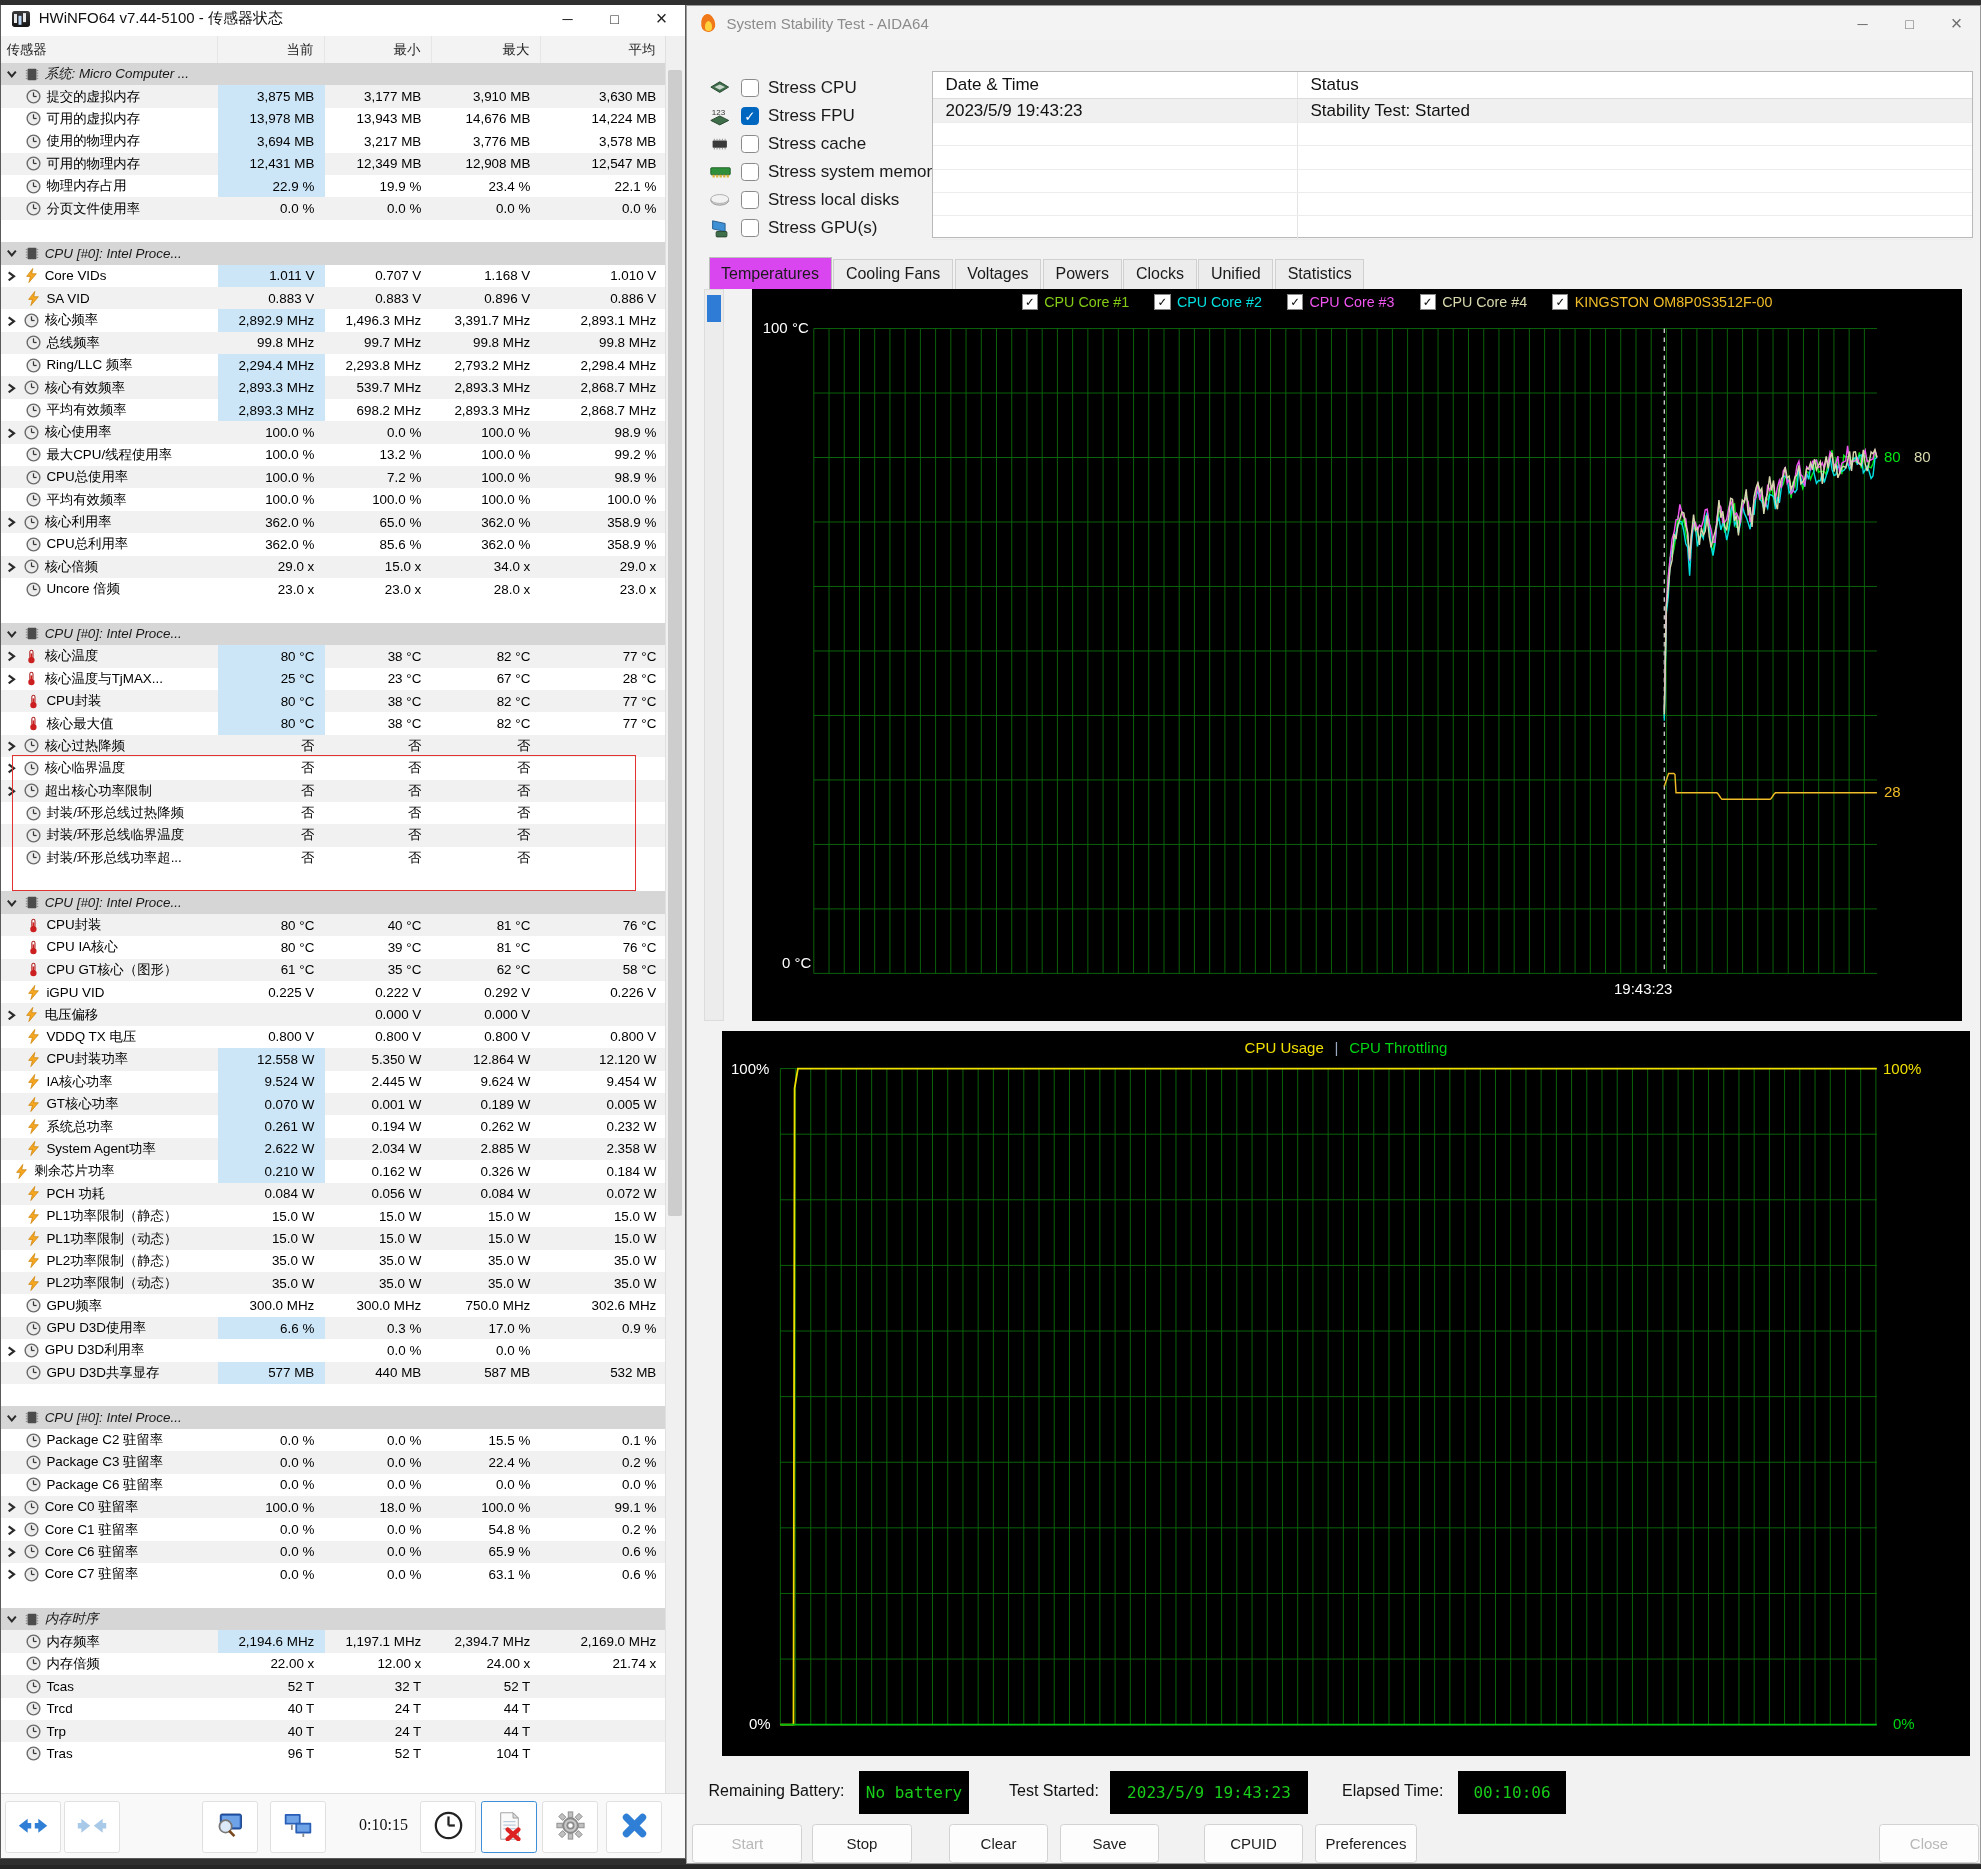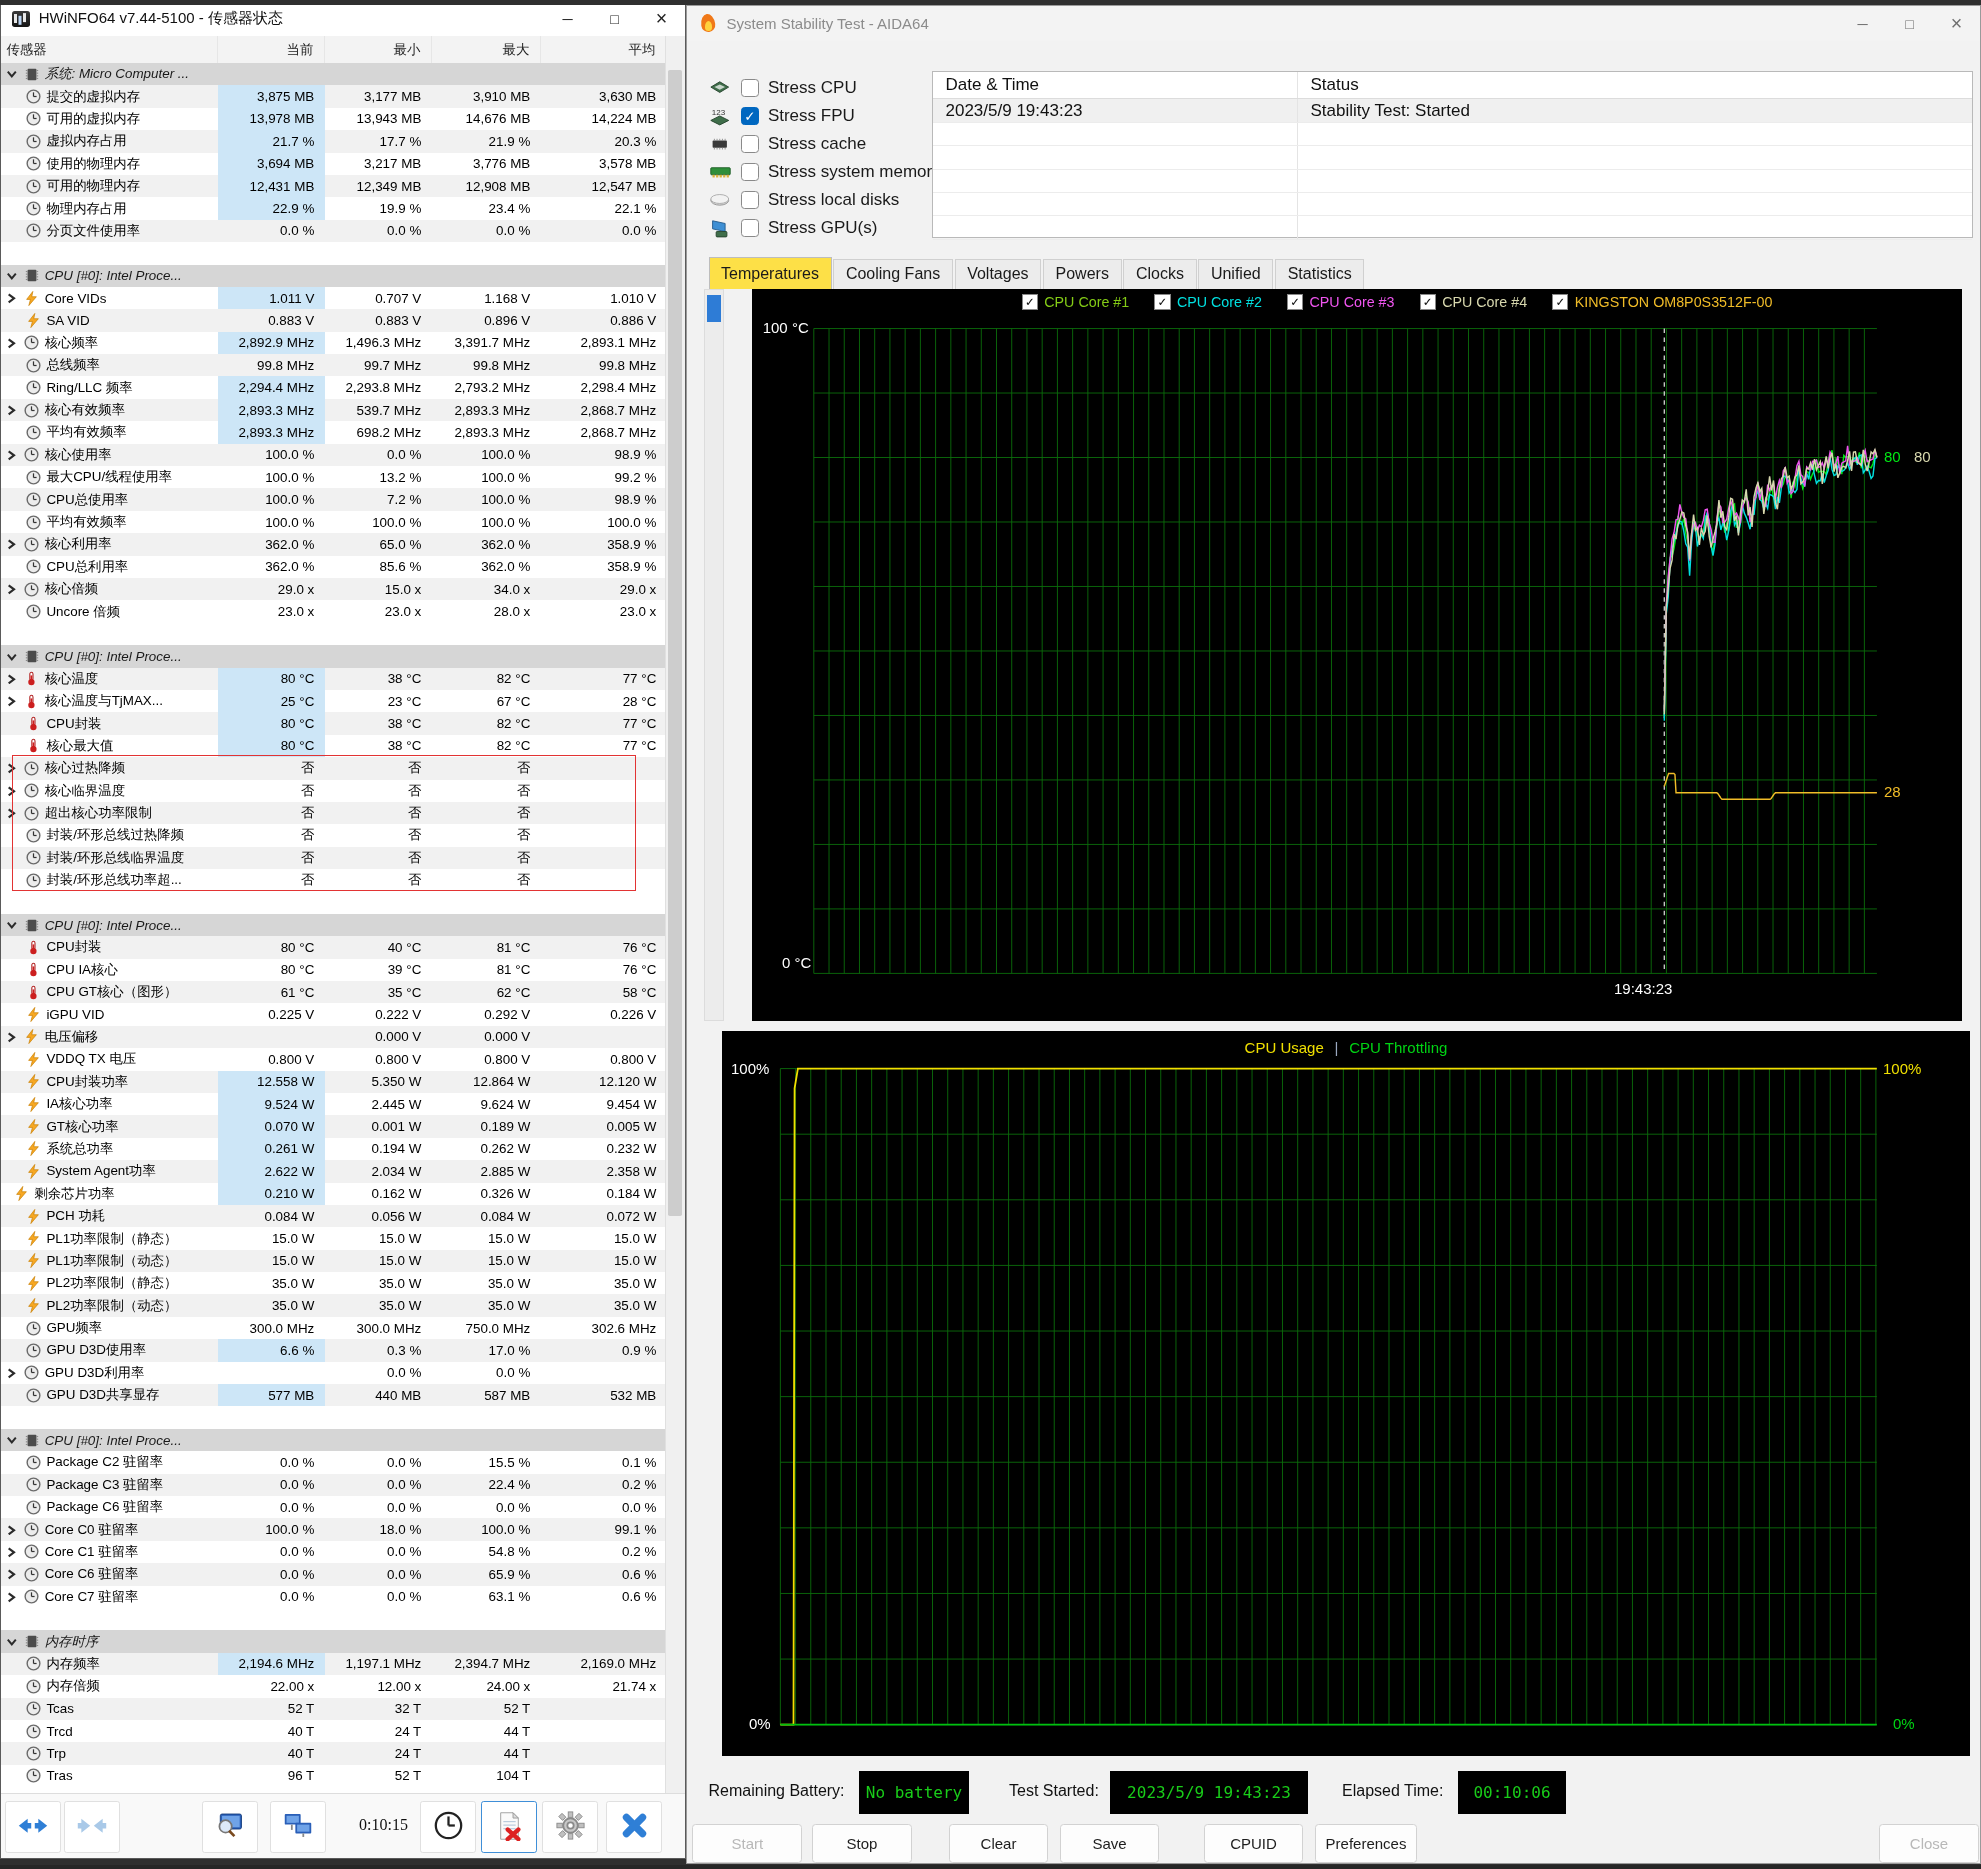--- a/index.html
+++ b/index.html
@@ -49,21 +49,21 @@
   .cb.on{background:#0067c0;border-color:#0067c0;}
   .strow .slabel{font-size:17px;color:#1a1a1a;}
   #log-table{position:absolute;left:245px;top:65px;width:1041px;height:167px;background:#fff;border:0.9px solid #b9b9b9;box-sizing:border-box;}
   .lt-row{display:grid;grid-template-columns:365px 1fr;height:22.4px;border-bottom:0.9px solid #ececec;align-items:center;font-size:17px;color:#111;}
   .lt-row.hdr{height:26px;border-bottom:0.9px solid #dcdcdc;}
   .lt-row .c1{padding-left:12.5px;border-right:0.9px solid #e4e4e4;height:100%;display:flex;align-items:center;}
   .lt-row .c2{padding-left:12.5px;height:100%;display:flex;align-items:center;}
   .lt-row.data0{background:#f0f0f0;}
   #tabs{position:absolute;left:21.5px;top:253px;height:30px;display:flex;align-items:flex-end;}
   .tab{font-size:16px;color:#1a1a1a;padding:5.4px 11.6px 6.3px;border:0.9px solid #d0d0d0;border-bottom:none;background:#ececec;margin-right:1.8px;}
-  .tab.active{background:#fde047;padding-top:7.2px;border-color:#bdbdbd;position:relative;z-index:2;}
+  .tab.active{background:#d946ef;padding-top:7.2px;border-color:#bdbdbd;position:relative;z-index:2;}
   .chart-scroll{position:absolute;left:17px;top:283px;width:19.7px;height:732px;background:#ececec;border:0.9px solid #dcdcdc;box-sizing:border-box;}
   .chart-thumb{position:absolute;left:1.8px;top:4.5px;width:14.3px;height:27px;background:#2e7cd6;}
   #chart1{position:absolute;left:65px;top:283px;width:1210px;height:732px;background:#000;}
   #chart2{position:absolute;left:35px;top:1025px;width:1240px;height:725px;background:#000;padding-left:8px;}
   .legend{position:absolute;left:107px;right:27px;top:4.5px;display:flex;justify-content:center;gap:25px;z-index:3;}
   .litem{display:flex;align-items:center;font-size:14.3px;white-space:nowrap;}
   .lbox{width:14.3px;height:14.3px;background:#fff;border:0.9px solid #888;margin-right:6.3px;display:flex;align-items:center;justify-content:center;color:#111;font-size:11.6px;}
   .axlabel{position:absolute;font-size:15px;z-index:3;}
   .c2title{position:absolute;top:7.2px;left:0;width:100%;text-align:center;font-size:15px;z-index:3;}
   .c2title span{margin:0 5.4px;}
@@ -142,34 +142,20 @@
               <circle cx="8.5" cy="8.5" r="7.2" fill="#ececec" stroke="#6a6a6a" stroke-width="1.6"></circle>
               <line x1="8.5" y1="8.5" x2="8.5" y2="3.8" stroke="#333" stroke-width="1.4"></line>
               <line x1="8.5" y1="8.5" x2="12" y2="8.5" stroke="#333" stroke-width="1.4"></line>
             </svg></span>
           <span class="sp">可用的虚拟内存</span>
         </div>
         <div class="tcell hl">13,978 MB</div>
         <div class="tcell">13,943 MB</div>
         <div class="tcell">14,676 MB</div>
         <div class="tcell">14,224 MB</div>
-      </div>
-      <div class="trow alt">
-        <div class="tname" style="padding-left: 25px;">
-          <span class="micon"><svg width="15" height="15" viewBox="0 0 17 17">
-              <circle cx="8.5" cy="8.5" r="7.2" fill="#ececec" stroke="#6a6a6a" stroke-width="1.6"></circle>
-              <line x1="8.5" y1="8.5" x2="8.5" y2="3.8" stroke="#333" stroke-width="1.4"></line>
-              <line x1="8.5" y1="8.5" x2="12" y2="8.5" stroke="#333" stroke-width="1.4"></line>
-            </svg></span>
-          <span class="sp">虚拟内存占用</span>
-        </div>
-        <div class="tcell hl">21.7 %</div>
-        <div class="tcell">17.7 %</div>
-        <div class="tcell">21.9 %</div>
-        <div class="tcell">20.3 %</div>
       </div>
       <div class="trow">
         <div class="tname" style="padding-left: 25px;">
           <span class="micon"><svg width="15" height="15" viewBox="0 0 17 17">
               <circle cx="8.5" cy="8.5" r="7.2" fill="#ececec" stroke="#6a6a6a" stroke-width="1.6"></circle>
               <line x1="8.5" y1="8.5" x2="8.5" y2="3.8" stroke="#333" stroke-width="1.4"></line>
               <line x1="8.5" y1="8.5" x2="12" y2="8.5" stroke="#333" stroke-width="1.4"></line>
             </svg></span>
           <span class="sp">使用的物理内存</span>
         </div>

